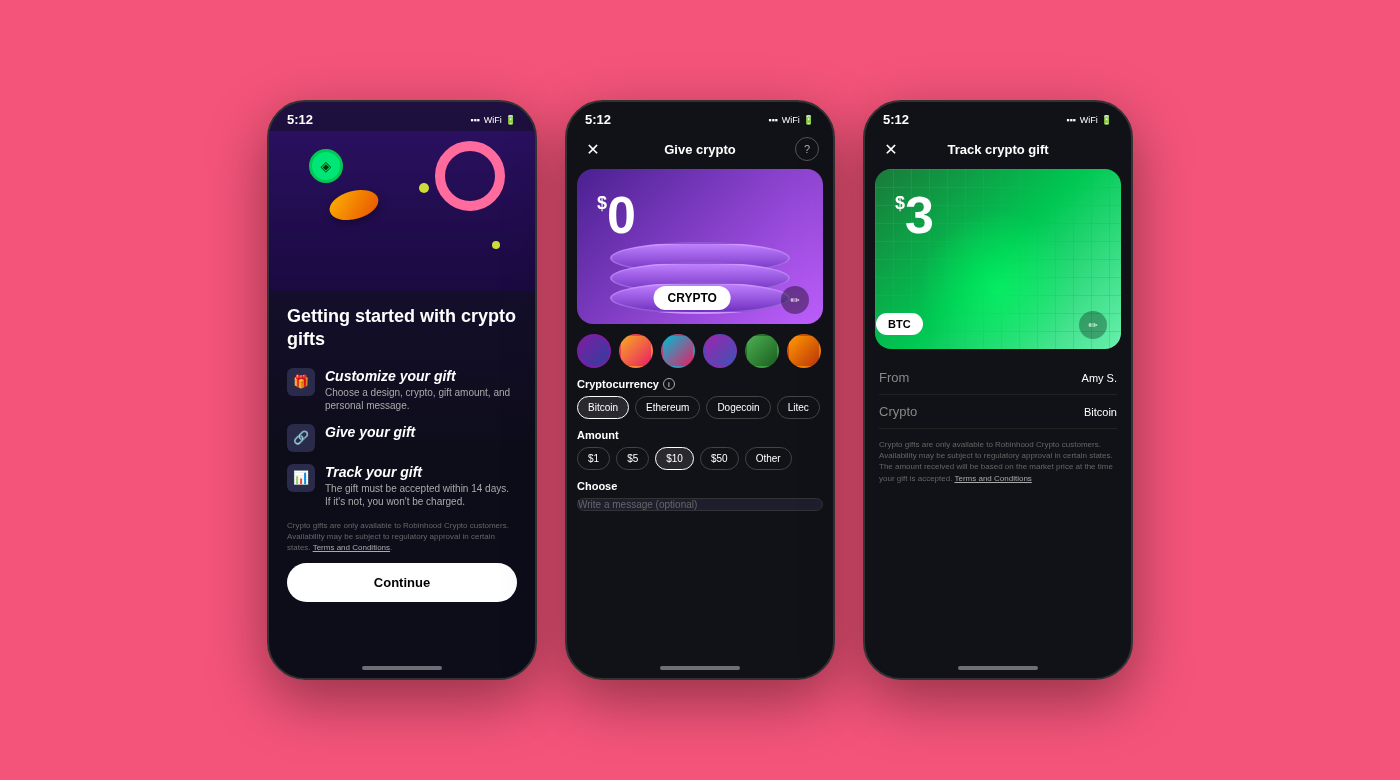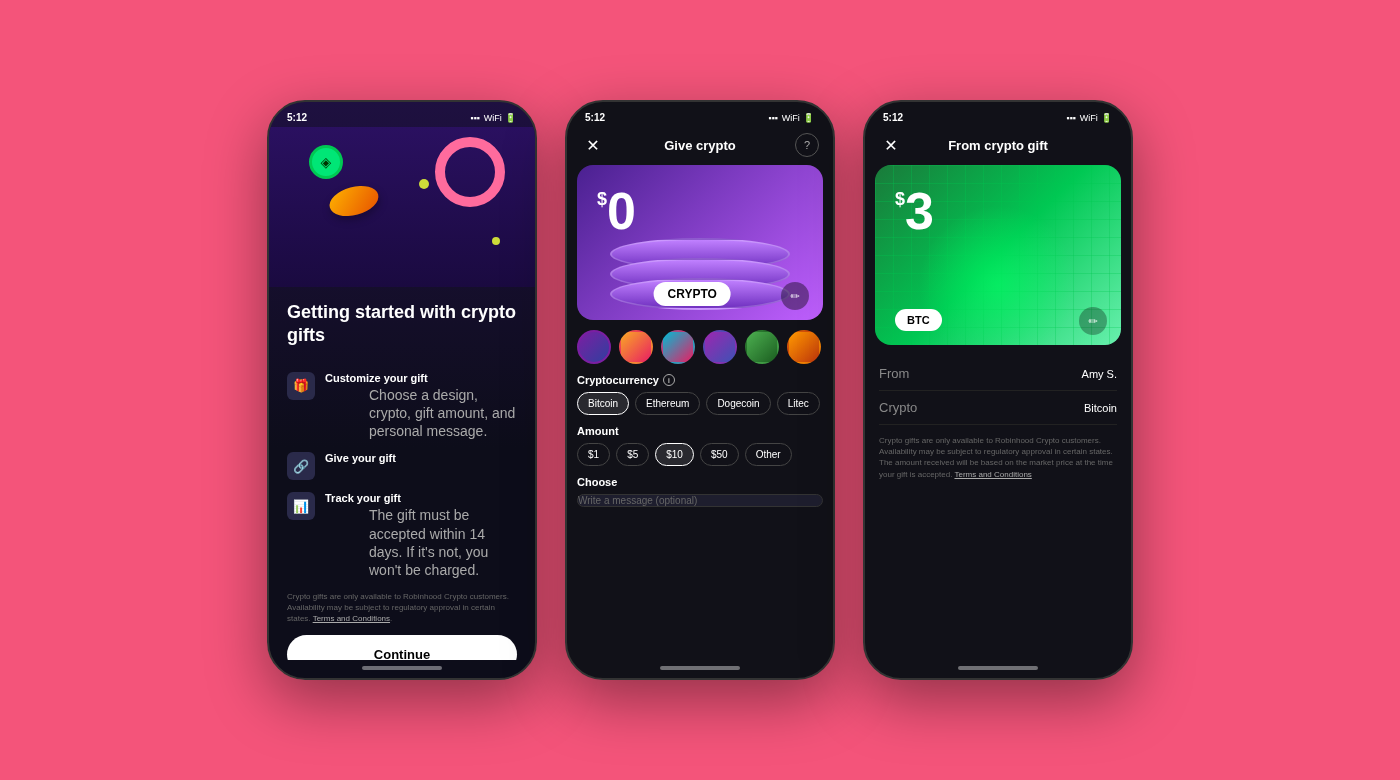--- a/index.html
+++ b/index.html
@@ -31,21 +31,21 @@
 
     
     .status-bar {
       display: flex;
       justify-content: space-between;
       align-items: center;
       padding: 10px 18px 4px;
       flex-shrink: 0;
     }
     .status-time {
-      font-size: 10px;
+      font-size: 13px;
       font-weight: 600;
       color: #fff;
     }
     .status-icons {
       display: flex;
       gap: 4px;
       align-items: center;
     }
     .status-icons span {
       font-size: 9px;
@@ -122,50 +122,50 @@
     .phone1-content {
       padding: 14px 18px;
       flex: 1;
       overflow: hidden;
     }
     .phone1-title {
       font-size: 18px;
       font-weight: 700;
       color: #fff;
       line-height: 1.3;
-      margin-bottom: 24px;
+      margin-bottom: 16px;
     }
     .feature-item {
       display: flex;
       gap: 10px;
       margin-bottom: 12px;
       align-items: flex-start;
     }
     .feature-icon {
       width: 28px;
       height: 28px;
       border-radius: 6px;
       background: #2a2a4a;
       flex-shrink: 0;
       display: flex;
       align-items: center;
       justify-content: center;
       font-size: 13px;
     }
     .feature-text-title {
-      font-size: 11px;
+      font-size: 14px;
       font-weight: 700;
       color: #fff;
       margin-bottom: 2px;
+      font-style: italic;
     }
     .feature-text-desc {
-      font-size: 14px;
+      font-size: 10px;
       color: #aaa;
       line-height: 1.3;
-      margin-left: 44px;
     }
     .disclaimer {
       font-size: 8px;
       color: #666;
       line-height: 1.4;
       margin-top: 10px;
       margin-bottom: 10px;
     }
     .disclaimer a { color: #aaa; text-decoration: underline; }
     .continue-btn {
@@ -433,21 +433,21 @@
     }
     .green-num {
       font-size: 52px;
       font-weight: 700;
       color: #fff;
       line-height: 1;
     }
     .btc-pill {
       position: absolute;
       bottom: 14px;
-      left: 20px;
+      left: 1px;
       background: #fff;
       border-radius: 20px;
       padding: 5px 12px;
       font-size: 11px;
       font-weight: 700;
       color: #000;
     }
     .edit-btn-green {
       position: absolute;
       bottom: 10px;
@@ -624,21 +624,21 @@
     <span class="status-time">5:12</span>
     <div class="status-icons">
       <span>▪▪▪</span>
       <span>WiFi</span>
       <span>🔋</span>
     </div>
   </div>
 
   <div class="phone3-header">
     <div class="ph2-close">✕</div>
-    <div class="ph3-title">From crypto gift</div>
+    <div class="ph3-title">Track crypto gift</div>
     <div style="width:24px"></div>
   </div>
 
   <div class="green-card">
     <div class="green-grid"></div>
     <div class="green-glow"></div>
     <div class="green-amount">
       <span class="green-dollar">$</span>
       <span class="green-num">3</span>
     </div>

